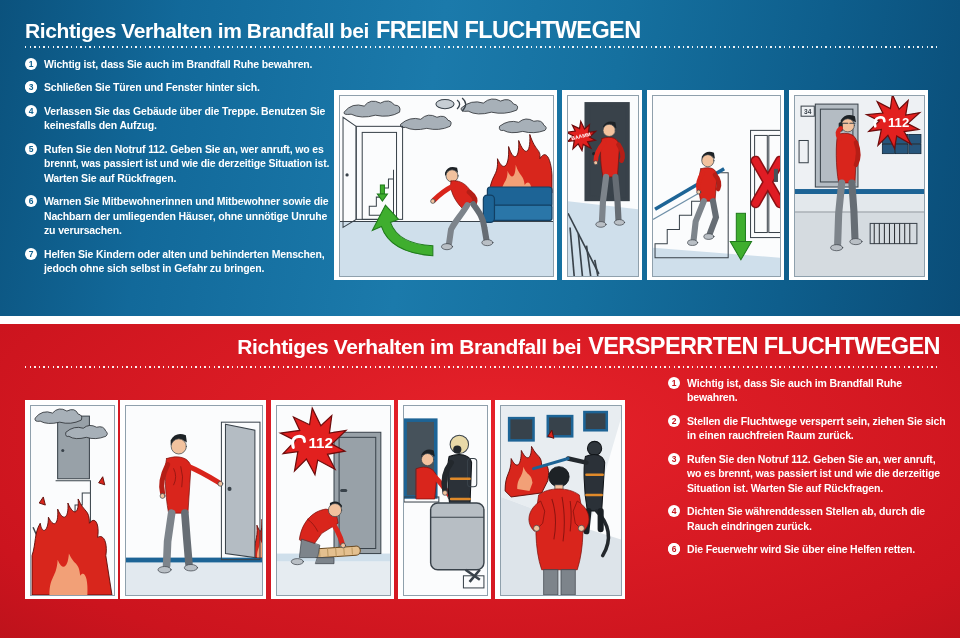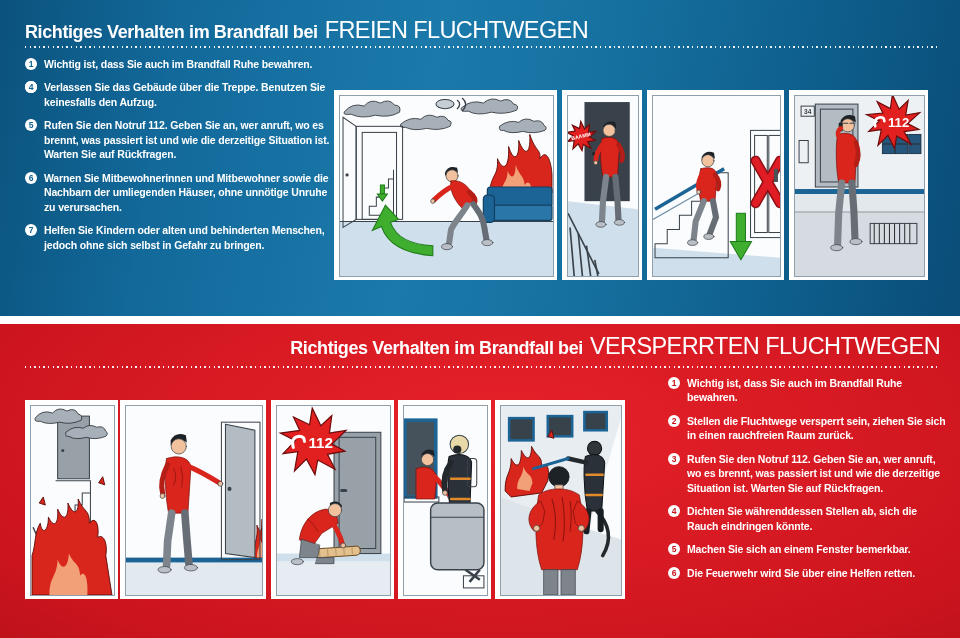--- a/index.html
+++ b/index.html
@@ -6,22 +6,22 @@
   .poster{position:relative;width:960px;height:638px;overflow:hidden;
     font-family:"Liberation Sans","DejaVu Sans",sans-serif;-webkit-font-smoothing:antialiased;}
   
   .section-top{position:absolute;left:0;top:0;width:960px;height:316px;
     background:linear-gradient(100deg,#0b527d 0%,#12699a 18%,#1b7aab 44%,#15709f 62%,#0e5e8c 82%,#0a4d78 100%);}
   .divider{position:absolute;left:0;top:316px;width:960px;height:8px;background:#ffffff;}
   .section-bottom{position:absolute;left:0;top:324px;width:960px;height:314px;
     background:radial-gradient(ellipse 130% 170% at 52% 35%,#e7222a 0%,#cc141e 45%,#a30f17 75%,#7b0a10 100%);}
   
   .title{position:absolute;display:flex;align-items:baseline;gap:7px;color:#fff;white-space:nowrap;}
-  .title .t-small{font-size:18px;font-weight:bold;letter-spacing:-0.4px;}
-  .title .t-big{font-size:23.5px;font-weight:normal;letter-spacing:-0.6px;}
+  .title .t-small{font-size:21px;font-weight:bold;letter-spacing:-0.4px;}
+  .title .t-big{font-size:23.5px;font-weight:bold;letter-spacing:-0.6px;}
   .title-top{left:25px;top:17px;}
   .title-bottom{right:20px;top:9px;}
   .dotted{position:absolute;height:2px;
     background-image:repeating-linear-gradient(90deg,rgba(255,255,255,.92) 0 1.4px,transparent 1.4px 4.6px);}
   .dotted-top{left:25px;right:22px;top:46px;}
   .dotted-bottom{left:25px;right:20px;top:42px;}
   
   .instructions{position:absolute;margin:0;padding:0;list-style:none;color:#fff;}
   .instructions li{position:relative;padding-left:19px;margin:0 0 9px 0;
     font-size:10.5px;font-weight:bold;line-height:1.38;letter-spacing:-0.15px;}
@@ -73,20 +73,21 @@
           <span class="num">1</span>
           <span>Wichtig ist, dass Sie auch im Brandfall Ruhe bewahren.</span>
         </li>
 
         <li>
           <span class="num">2</span>
         </li>
 
         <li>
           <span class="num">3</span>
+          <span>Schließen Sie Türen und Fenster hinter sich.</span>
         </li>
 
         <li>
           <span class="num">4</span>
           <span>Verlassen Sie das Gebäude über die Treppe. Benutzen Sie keinesfalls den Aufzug.</span>
         </li>
 
         <li>
           <span class="num">5</span>
           <span>Rufen Sie den Notruf 112. Geben Sie an, wer anruft, wo es brennt, was passiert ist und wie die derzeitige Situation ist. Warten Sie auf Rückfragen.</span>
@@ -304,26 +305,25 @@
           <span>Stellen die Fluchtwege versperrt sein, ziehen Sie sich in einen rauchfreien Raum zurück.</span>
         </li>
 
         <li>
           <span class="num">3</span>
           <span>Rufen Sie den Notruf 112. Geben Sie an, wer anruft, wo es brennt, was passiert ist und wie die derzeitige Situation ist. Warten Sie auf Rückfragen.</span>
         </li>
 
         <li>
           <span class="num">4</span>
-          <span>Dichten Sie währenddessen Stellen ab, sich die Rauch eindringen könnte.</span>
+          <span>Dichten Sie währenddessen Stellen ab, durch die Rauch eindringen zurück.</span>
         </li>
 
         <li>
           <span class="num">5</span>
-          <span>Machen Sie sich an einem Fenster bemerkbar.</span>
         </li>
 
         <li>
           <span class="num">6</span>
           <span>Die Feuerwehr wird Sie über eine Helfen retten.</span>
         </li>
       </ul>
 
     <div class="panel pb" style="left:25px;width:93px;">
       <div class="art">

